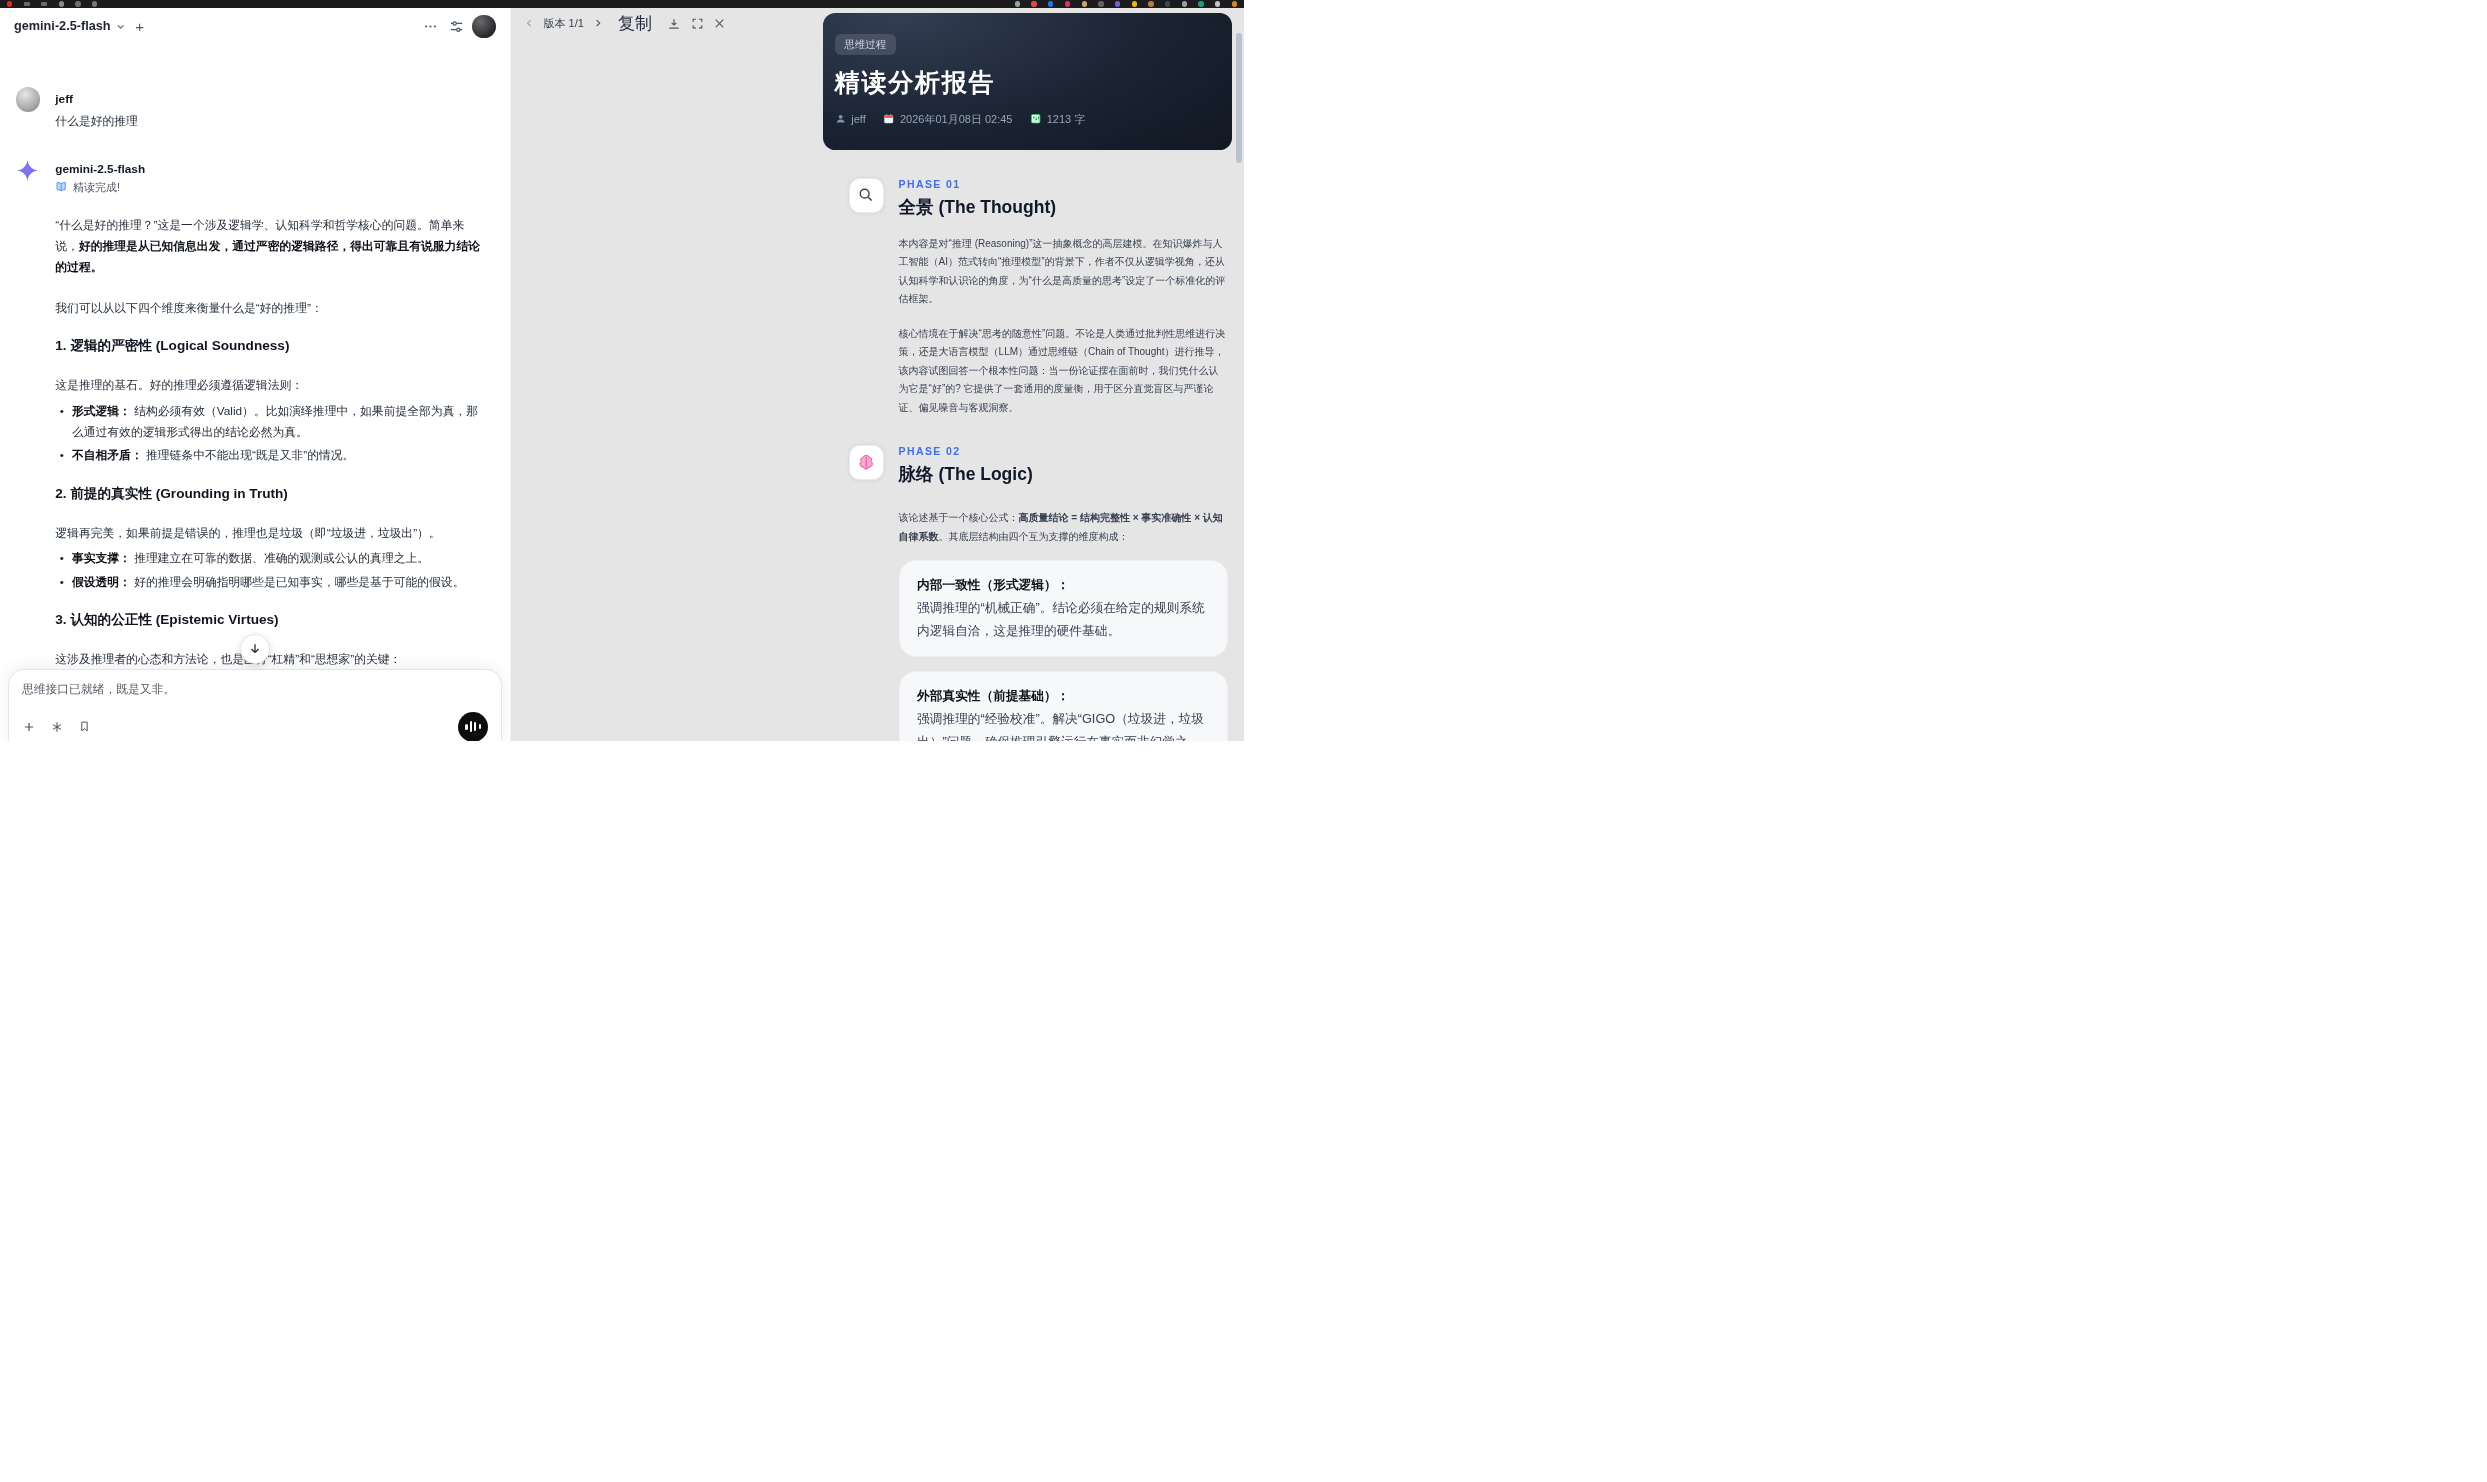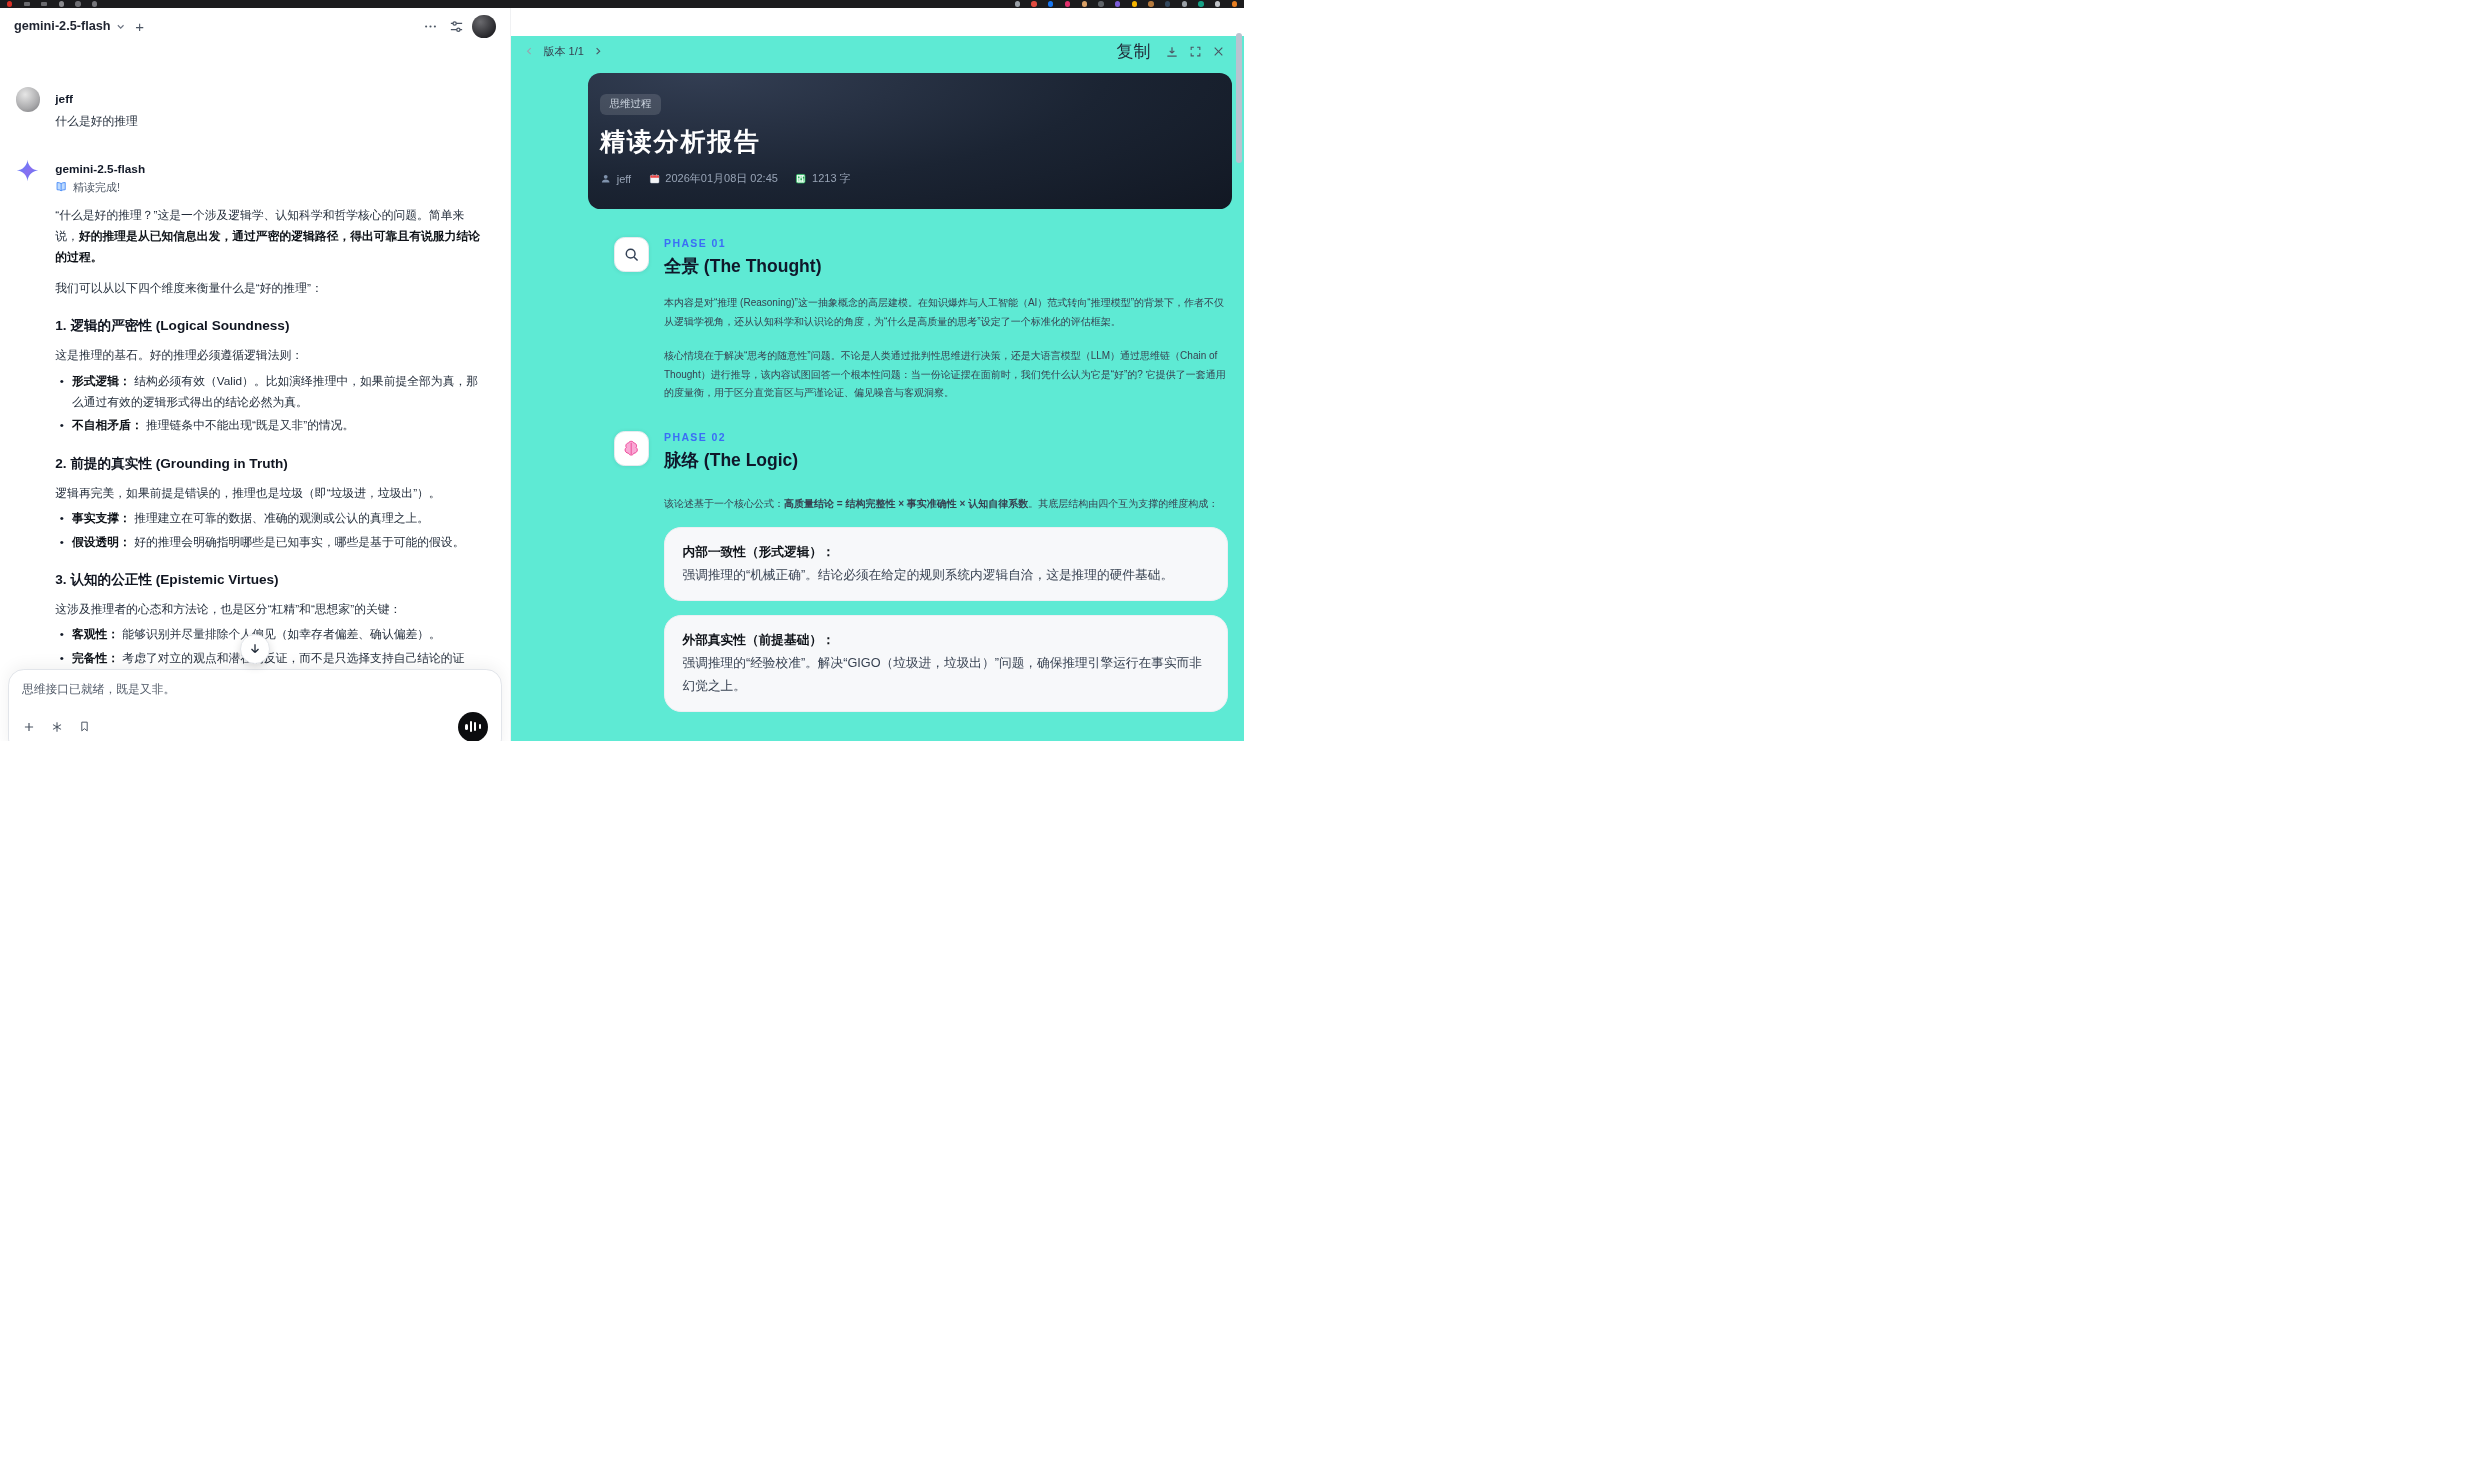--- a/index.html
+++ b/index.html
@@ -26,21 +26,21 @@
   .header-avatar { width:23.6px; height:23.6px; border-radius:50%; background:radial-gradient(circle at 35% 30%, #6a6a6e, #232327 75%); cursor:pointer; }
 
   .chat-scroll { flex:1; overflow:hidden; padding:5.3px 24.5px 35px 15.8px; }
   .msg { display:grid; grid-template-columns:24.5px 1fr; column-gap:15px; }
   .msg + .msg { margin-top:26px; }
   .user-avatar { width:24.5px; height:24.5px; border-radius:50%; background:radial-gradient(circle at 38% 30%, #e6e6e6, #a9a9ab 62%, #737377); }
   .msg-name { font-size:11.8px; font-weight:bold; color:#111827; padding-top:4.4px; }
   .user-text { font-size:11.8px; color:#1f2937; margin-top:6.1px; line-height:1.65; }
   .gemini-star { width:23px; height:23px; margin-top:1.8px; }
   .status-line { display:flex; align-items:center; gap:5.3px; margin-top:4.4px; font-size:11px; color:#4b5563; }
-  .md p { font-size:11.8px; line-height:1.78; color:#1f2937; margin-top:10px; }
+  .md p { font-size:11.8px; line-height:1.78; color:#1f2937; margin-top:20px; }
   .md h3 { font-size:13.6px; font-weight:bold; color:#101520; margin-top:18.4px; }
   .md ul { list-style:none; margin-top:4.4px; }
   .md li { position:relative; padding-left:16.6px; font-size:11.8px; line-height:1.78; color:#1f2937; margin-top:2.6px; }
   .md li::before { content:"•"; position:absolute; left:4.4px; top:0; color:#111827; }
   .md b, .md .seg-b { font-weight:bold; color:#0d1117; }
 
   .scroll-down-btn { position:absolute; left:50%; transform:translateX(-50%); bottom:77px; width:30px; height:30px; border-radius:50%;
     background:#fff; border:0.9px solid #e4e7eb; box-shadow:0 2.6px 8.8px rgba(0,0,0,.14); display:flex; align-items:center; justify-content:center; cursor:pointer; z-index:6; }
 
   .composer { position:absolute; left:7.9px; right:7.9px; bottom:-14px; background:#fff; border:0.9px solid #e2e5ea; border-radius:15.8px;
@@ -48,21 +48,21 @@
   .composer-placeholder { font-size:11.8px; color:#515a68; line-height:1.4; cursor:text; }
   .composer-row { display:flex; align-items:center; gap:14px; margin-top:14px; }
   .cbtn { background:none; border:none; cursor:pointer; display:flex; align-items:center; justify-content:center; }
   .voice-btn { margin-left:auto; width:30px; height:30px; border-radius:50%; background:#0c0d0f; border:none; cursor:pointer;
     display:flex; align-items:center; justify-content:center; gap:2.2px; }
   .voice-btn span { display:inline-block; width:2.2px; background:#fff; border-radius:1.8px; }
   .voice-btn span:nth-child(1){height:6.1px;} .voice-btn span:nth-child(2){height:11.4px;}
   .voice-btn span:nth-child(3){height:8.8px;} .voice-btn span:nth-child(4){height:5.3px;}
 
   
-  .artifact-panel { flex:1; min-width:0; display:flex; flex-direction:column; background:#5eead4; position:relative;margin-top:28px; }
+  .artifact-panel { flex:1; min-width:0; display:flex; flex-direction:row; background:#e5e5e5; position:relative; }
   .artifact-toolbar { height:31.5px; flex:0 0 auto; display:flex; align-items:center; padding:0 17.5px 0 10.5px; gap:6.1px; }
   .version-label { font-size:11px; color:#374151; }
   .copy-btn { font-size:17px; color:#1f2937; background:none; border:none; cursor:pointer; margin-right:7px; }
   .tbtn { background:none; border:none; cursor:pointer; display:flex; align-items:center; justify-content:center; padding:1.8px; }
 
   .artifact-scroll { flex:1; overflow:hidden; padding:5.3px 12.3px 0 77px; }
   .hero { border-radius:12.3px; color:#fff; padding:21px 12px 23px;
     background:radial-gradient(130% 170% at 18% 0%, #333e53 0%, #1b2433 48%, #0e131d 100%); }
   .hero-badge { display:inline-block; background:rgba(255,255,255,.13); color:#ccd4df; font-size:10.5px; padding:3.5px 9.6px; border-radius:6.1px; }
   .hero-title { font-size:25px; font-weight:bold; letter-spacing:1.8px; margin-top:10.5px; color:#fff; }

